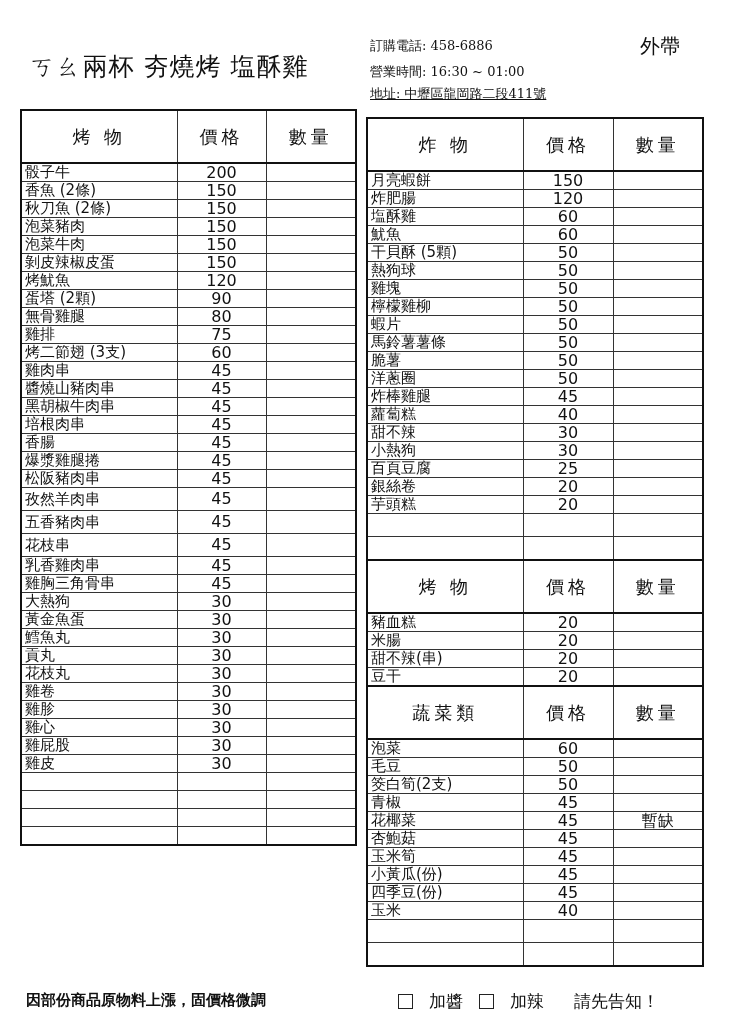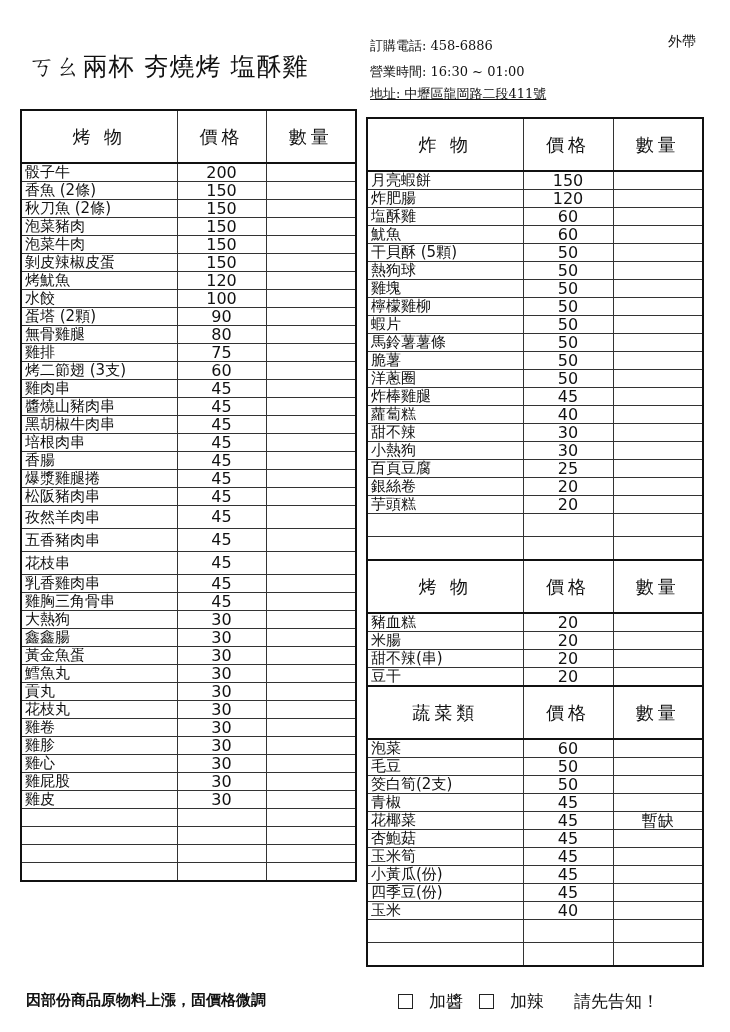--- a/index.html
+++ b/index.html
@@ -1,19 +1,19 @@
 <!DOCTYPE html>
 <html><head>
 <meta charset="utf-8">
 <style>
   html, body { margin:0; padding:0; background:#ffffff; }
   body { width:730px; height:1032px; position:relative; overflow:hidden; font-family:"DejaVu Sans", sans-serif; color:#111; }
   .title { position:absolute; left:30px; top:50px; font-family:"DejaVu Serif", serif; font-size:25px; letter-spacing:1px; white-space:nowrap; }
   .info { position:absolute; left:370px; font-family:"DejaVu Serif", serif; font-size:13px; white-space:nowrap; }
-  .takeout { position:absolute; left:668px; top:33px; font-size:14px; }
+  .takeout { position:absolute; left:640px; top:33px; font-size:20px; }
   table.menu { position:absolute; border-collapse:collapse; border:2px solid #111; table-layout:fixed; }
   table.menu td { border:1px solid #333; padding:0 0 0 3px; font-size:15px; line-height:17px; height:17px; white-space:nowrap; overflow:hidden; }
   table.menu td.price, table.menu td.qty { text-align:center; padding:0; font-size:16px; }
   table.menu tr.hdr td { font-family:"DejaVu Serif", serif; font-size:18px; text-align:center; height:19px; line-height:19px; padding:16px; letter-spacing:4px; border-bottom:2px solid #111; border-top:2px solid #111; }
   table.menu tr.tall td { height:22px; line-height:22px; }
   .footer-left { position:absolute; left:26px; top:991px; font-size:15px; font-weight:bold; white-space:nowrap; }
   .footer-right { position:absolute; left:398px; top:990px; font-size:17px; white-space:nowrap; display:flex; align-items:center; gap:16px; }
   .cb { display:inline-block; width:15px; height:15px; border:1.5px solid #222; box-sizing:border-box; }
 </style>
 </head>
@@ -66,25 +66,20 @@
         <td>剝皮辣椒皮蛋</td>
         <td class="price">150</td>
         <td class="qty"></td>
       </tr>
       <tr>
         <td>烤魷魚</td>
         <td class="price">120</td>
         <td class="qty"></td>
       </tr>
       <tr>
-        <td>水餃</td>
-        <td class="price">100</td>
-        <td class="qty"></td>
-      </tr>
-      <tr>
         <td>蛋塔 (2顆)</td>
         <td class="price">90</td>
         <td class="qty"></td>
       </tr>
       <tr>
         <td>無骨雞腿</td>
         <td class="price">80</td>
         <td class="qty"></td>
       </tr>
       <tr>
@@ -152,25 +147,20 @@
         <td class="price">45</td>
         <td class="qty"></td>
       </tr>
       <tr>
         <td>雞胸三角骨串</td>
         <td class="price">45</td>
         <td class="qty"></td>
       </tr>
       <tr>
         <td>大熱狗</td>
-        <td class="price">30</td>
-        <td class="qty"></td>
-      </tr>
-      <tr>
-        <td>鑫鑫腸</td>
         <td class="price">30</td>
         <td class="qty"></td>
       </tr>
       <tr>
         <td>黃金魚蛋</td>
         <td class="price">30</td>
         <td class="qty"></td>
       </tr>
       <tr>
         <td>鱈魚丸</td>

